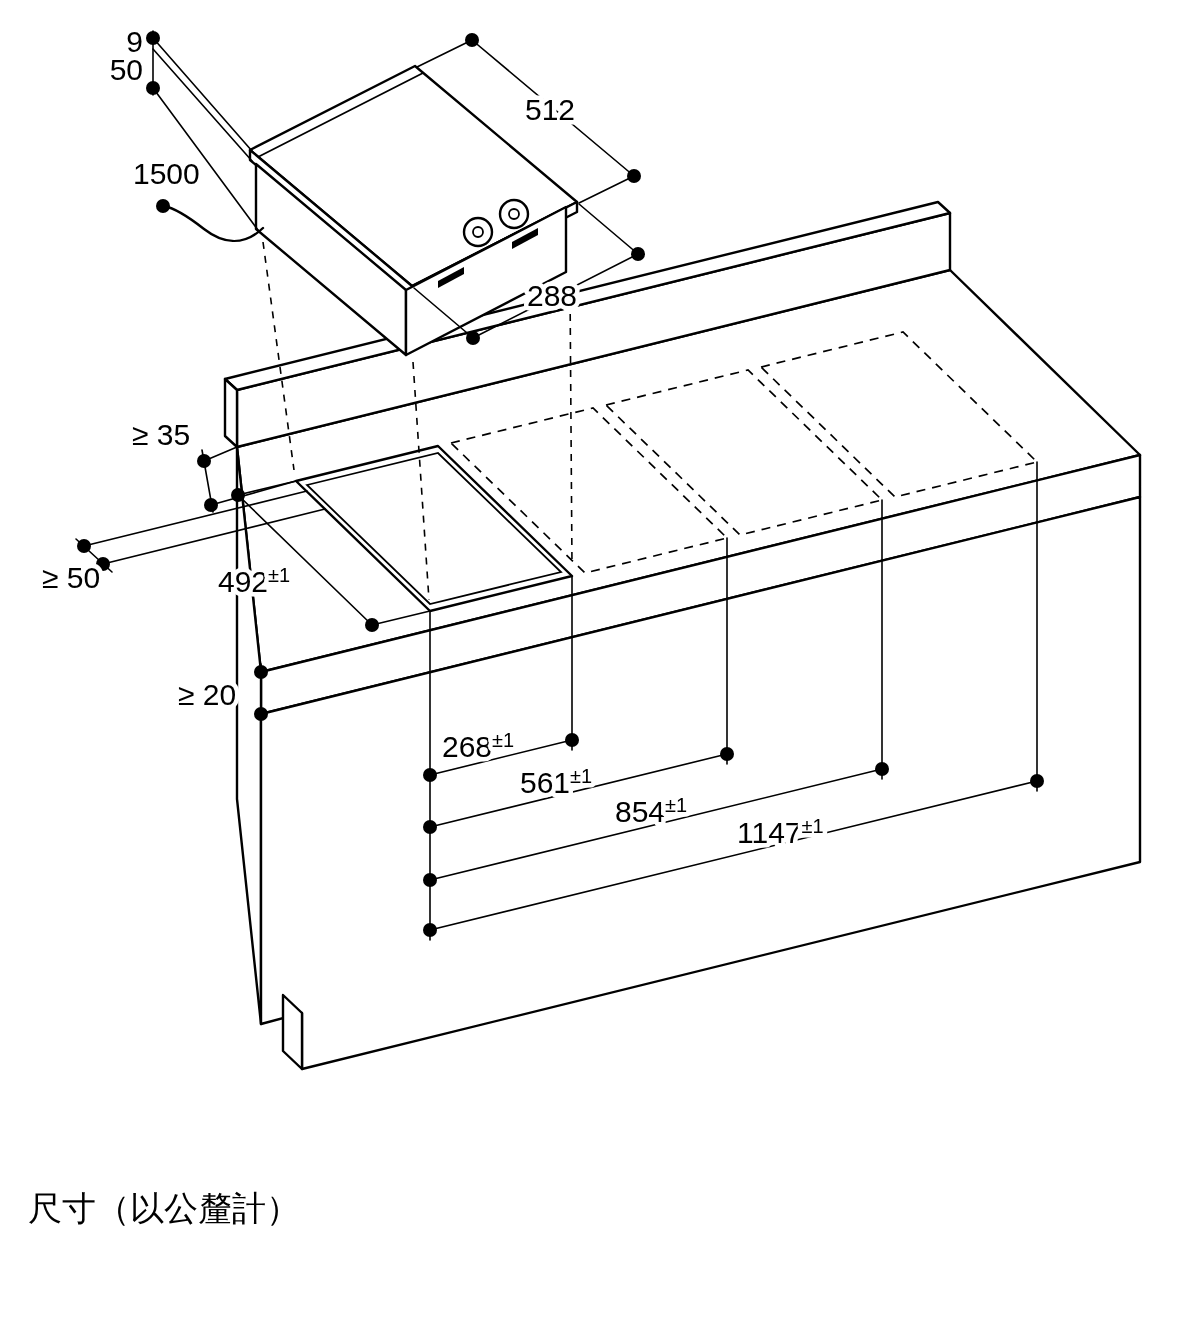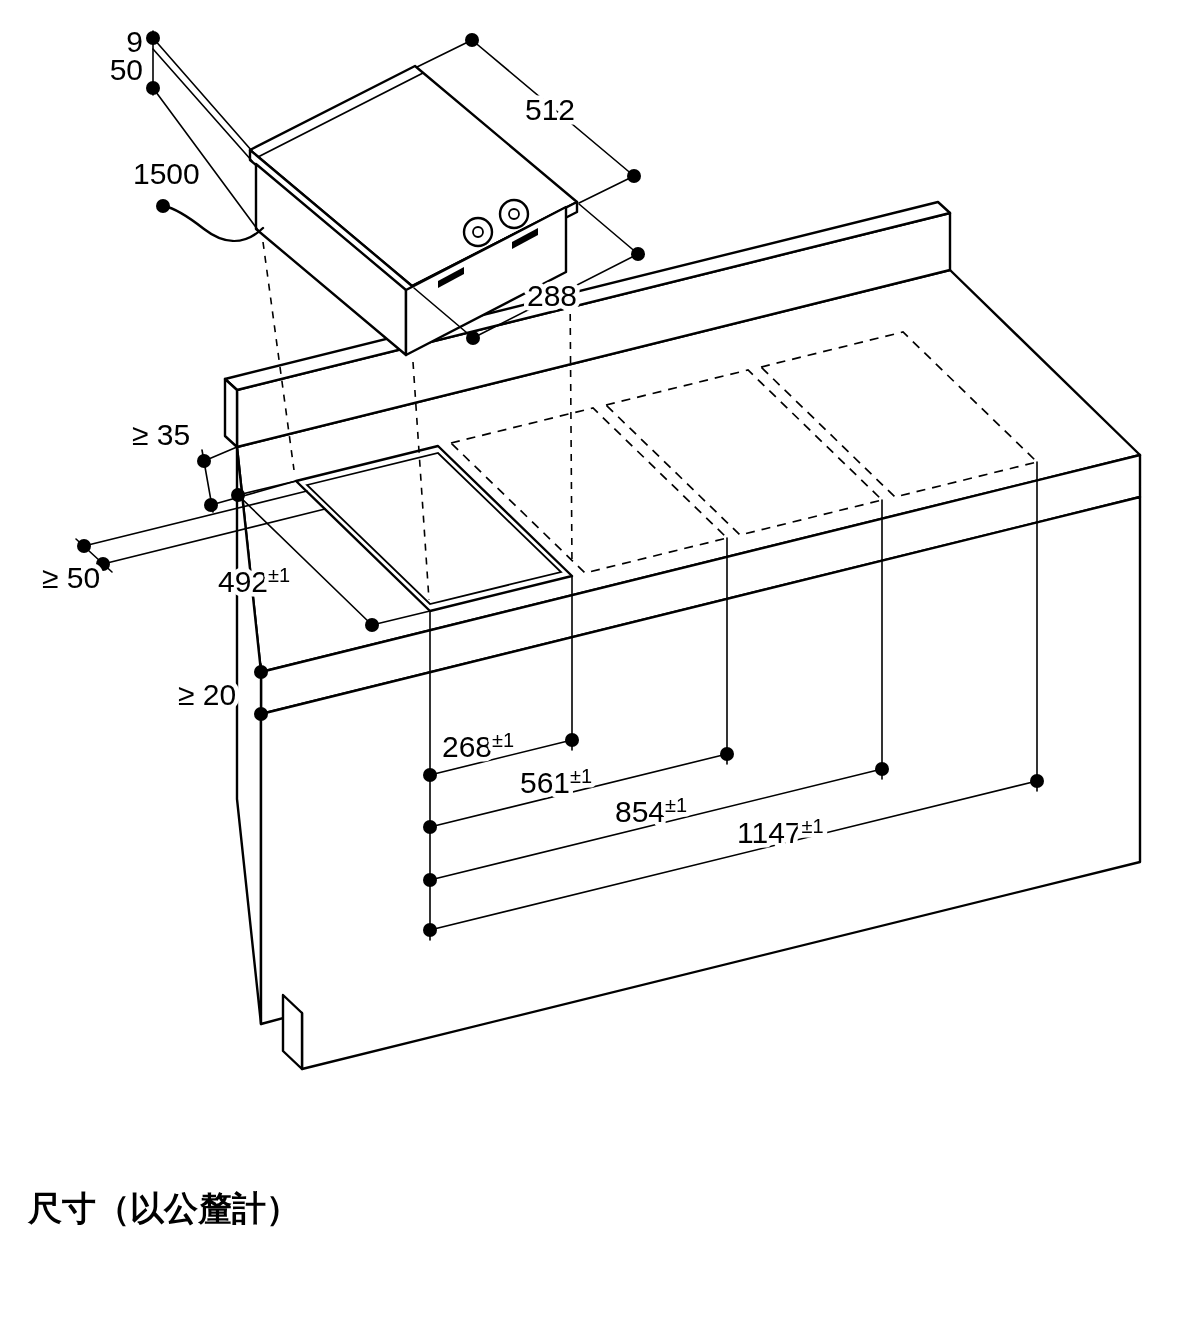--- a/index.html
+++ b/index.html
@@ -11,21 +11,21 @@
   .detail{fill:none;stroke:#000;stroke-width:1.8;stroke-linecap:round;}
   .thin{fill:none;stroke:#000;stroke-width:1.6;stroke-linecap:round;}
   .dash{fill:none;stroke:#000;stroke-width:1.7;stroke-dasharray:9 7;}
   .dashproj{fill:none;stroke:#000;stroke-width:1.6;stroke-dasharray:7 7;}
   .dot{fill:#000;stroke:none;}
   .vent{fill:#000;stroke:none;}
   .dim-label{font-family:"Liberation Sans","DejaVu Sans",sans-serif;font-size:30px;fill:#000;
              paint-order:stroke;stroke:#fff;stroke-width:9px;stroke-linejoin:round;}
   .sup{font-size:20px;}
   .caption{position:absolute;left:28px;top:1186px;font-size:34px;color:#000;
-           font-family:"Liberation Sans","DejaVu Sans",sans-serif;font-weight:bold;}
+           font-family:"Liberation Sans","DejaVu Sans",sans-serif;}
 </style>
 </head>
 <body>
 
 <div class="page">
 <svg width="1200" height="1323" viewBox="0 0 1200 1323">
 
   <g>
 
     <path class="face" d="M237,447 L950,270 L1140,455 L261,672 Z"></path>

